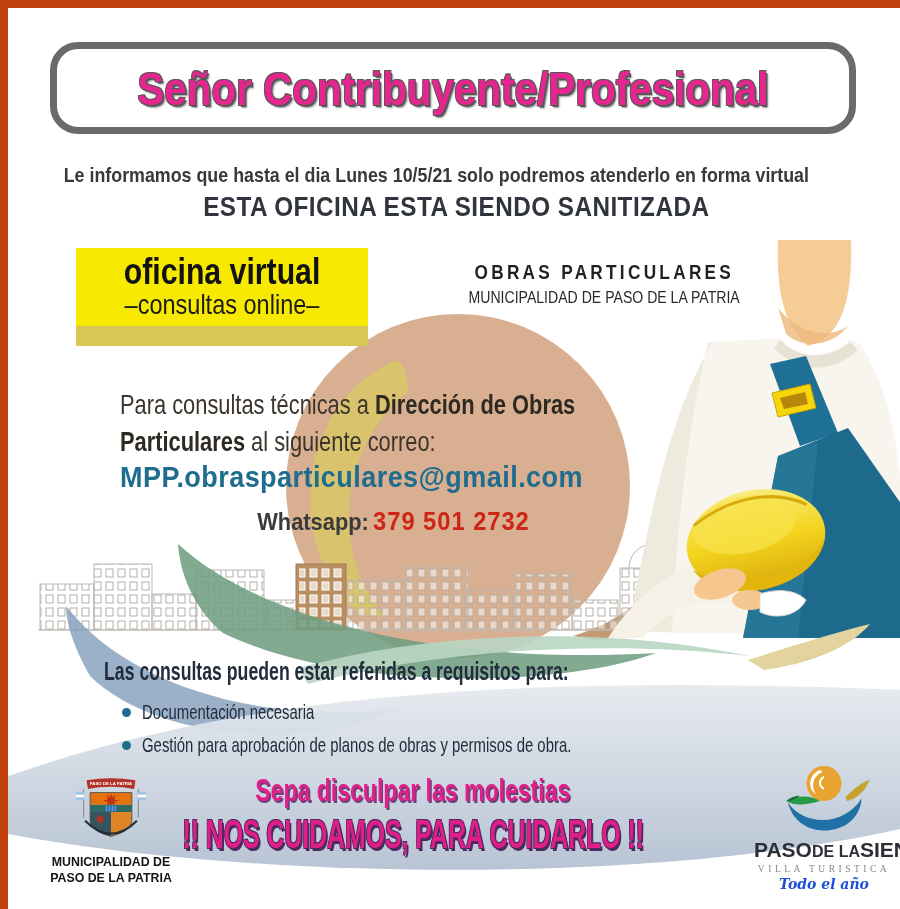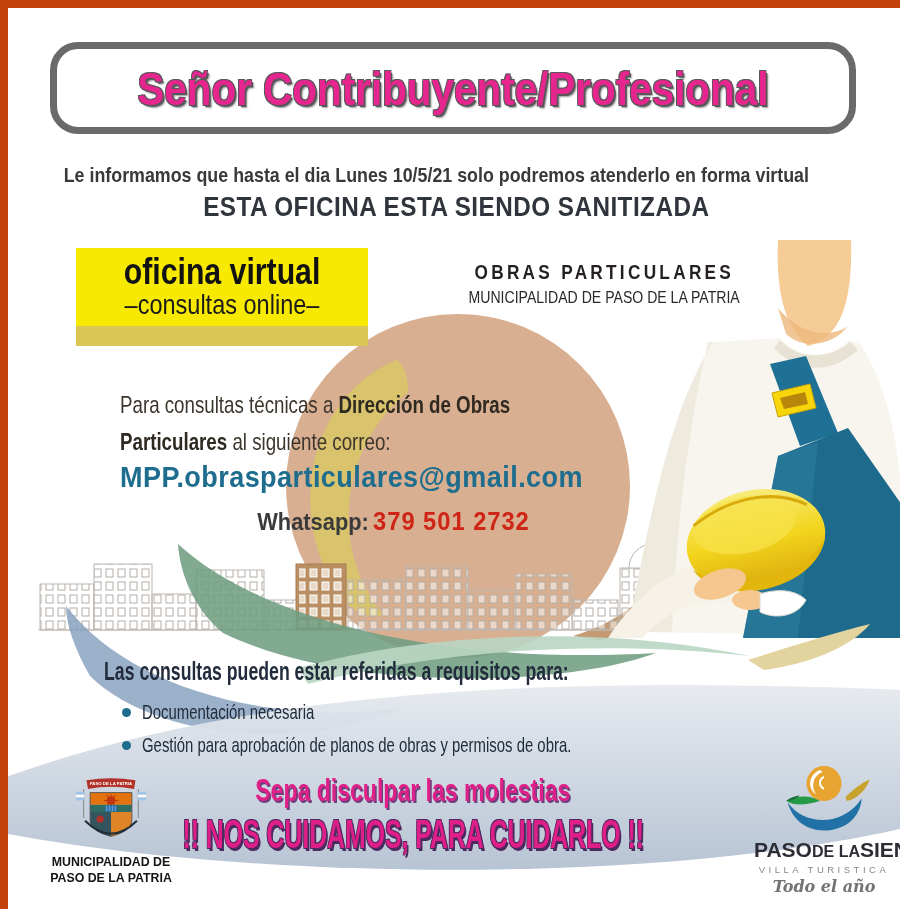--- a/index.html
+++ b/index.html
@@ -37,21 +37,21 @@
     padding-top:4px;box-sizing:border-box;
   }
   .yellow-box .ov-title{font-size:36px;font-weight:800;color:#121212;transform:scaleX(.84);line-height:40px;}
   .yellow-box .ov-sub{font-size:28px;font-weight:400;color:#1b1b1b;transform:scaleX(.84);line-height:30px;margin-top:-2px;}
 
   .dept-block{left:438px;top:252px;width:316px;text-align:center;z-index:2;}
   .dept-block .dept{font-size:21px;font-weight:800;color:#241f20;letter-spacing:4px;transform:scaleX(.82);}
   .dept-block .muni{font-size:16px;font-weight:400;color:#2c2829;transform:scaleX(.88);margin-top:5px;}
 
   
-  .para{left:112px;top:378px;z-index:2;font-size:24px;color:#3c352c;line-height:37px;}
+  .para{left:112px;top:378px;z-index:2;font-size:28px;color:#3c352c;line-height:37px;}
   .para .ln{white-space:nowrap;}
   .para .sqz{transform:scaleX(.78);transform-origin:left center;}
   .para b{font-weight:700;color:#2e2921;}
   .email{left:112px;top:452px;z-index:2;}
   .email .sqz{font-size:30px;font-weight:800;color:#1e6d8e;letter-spacing:.5px;transform:scaleX(.9);transform-origin:left center;}
   .whatsapp{left:150px;top:499px;width:470px;text-align:center;z-index:2;}
   .whatsapp .sqz{transform:scaleX(.95);}
   .wa-label{font-size:23px;font-weight:600;color:#3a3a3c;}
   .wa-num{font-size:25px;font-weight:800;color:#cf2517;letter-spacing:1px;}
 
@@ -70,22 +70,22 @@
   .slogan .sqz{font-size:40px;font-weight:800;color:#e01e88;transform:scaleX(.62);
     text-shadow:3px 3px 0 #4c2a60,-1px -1px 0 #4c2a60,1px -1px 0 #4c2a60,-1px 1px 0 #4c2a60;}
 
   
   .muni-logo{left:38px;top:768px;width:130px;text-align:center;z-index:2;}
   .muni-caption{font-size:13px;font-weight:700;color:#151515;line-height:16px;margin-top:2px;transform:scaleX(.95);}
   .tourism-logo{left:746px;top:754px;width:140px;text-align:center;z-index:2;}
   .t-name{margin-top:1px;color:#2d2d35;line-height:18px;}
   .t-big{font-size:21px;font-weight:700;}
   .t-small{font-size:16px;font-weight:700;}
-  .t-sub{font-size:9.5px;letter-spacing:3.5px;color:#87878f;margin-top:3px;}
-  .t-script{font-family:"DejaVu Serif", serif;font-style:italic;font-size:16px;font-weight:700;color:#737373;margin-top:2px;}
+  .t-sub{font-size:9.5px;letter-spacing:3.5px;color:#87878f;margin-top:3px;font-family:Liberation Serif, serif;}
+  .t-script{font-family:"DejaVu Serif", serif;font-style:italic;font-size:14px;font-weight:700;color:#1d4ed8;margin-top:2px;}
 </style>
 </head>
 <body>
 
 <div class="frame">
 
   <svg class="bg" width="896" height="905" viewBox="0 0 896 905">
     <defs>
       <linearGradient id="bowlG" x1="0" y1="0" x2="0" y2="1">
         <stop offset="0" stop-color="#e6eaef"></stop>

